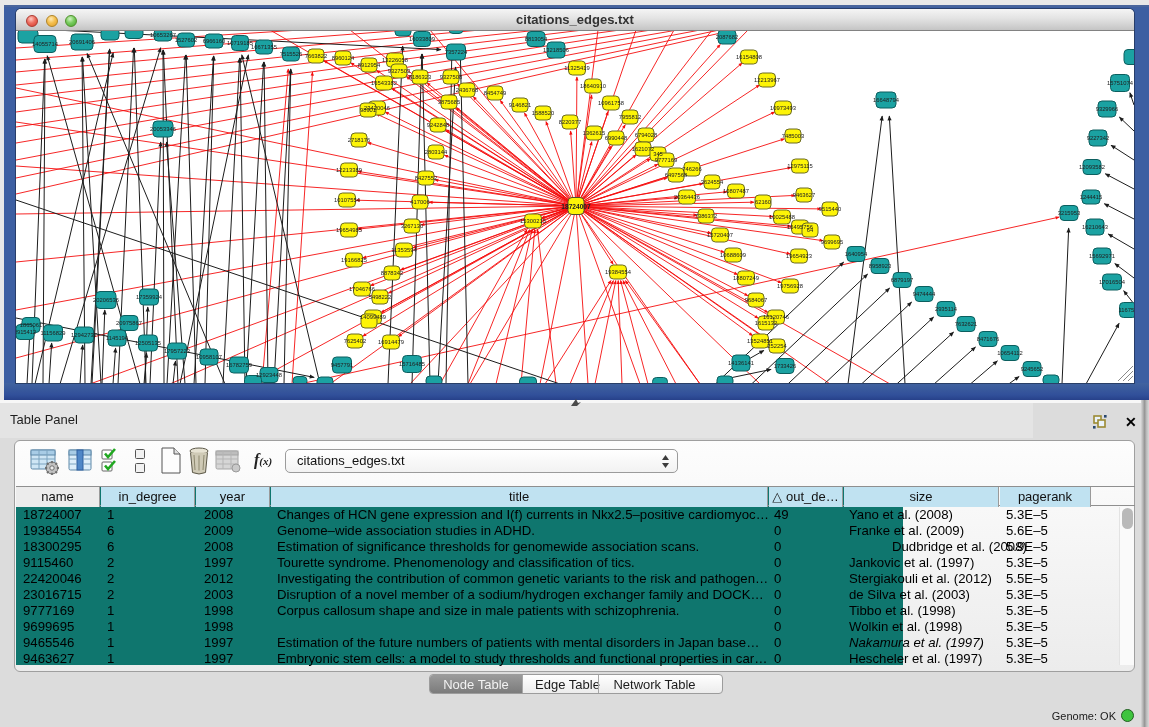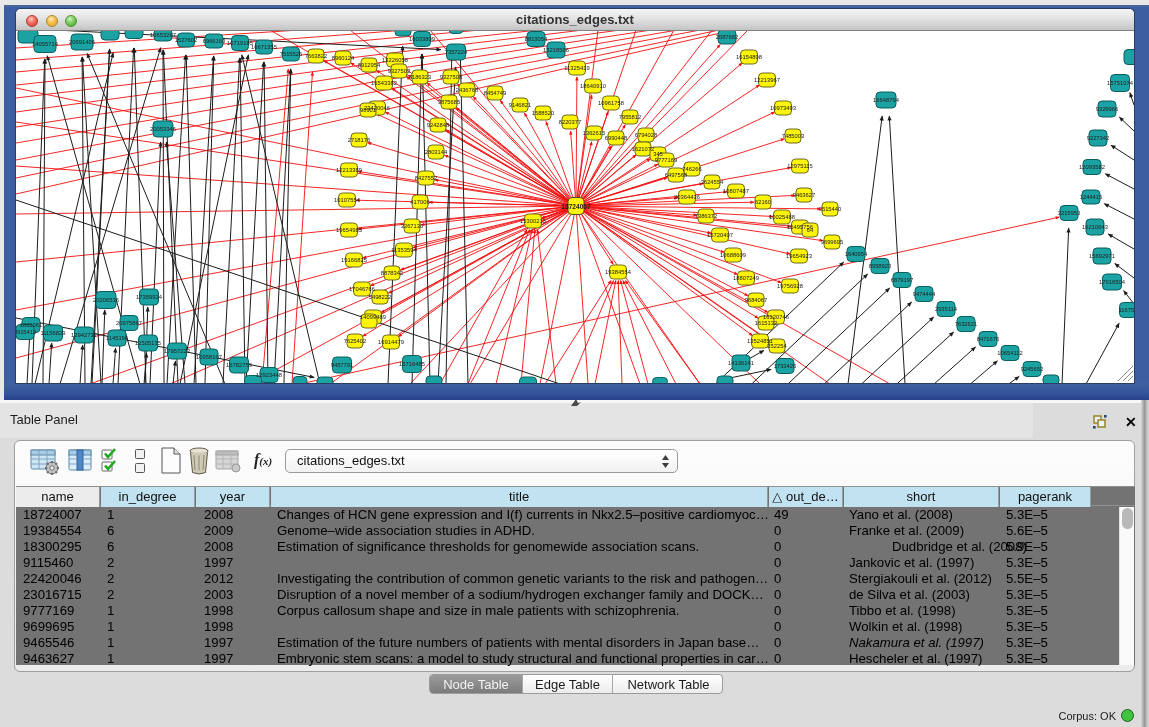--- a/index.html
+++ b/index.html
@@ -33,21 +33,21 @@
   #innerpanel { position:absolute; left:14px; top:40px; width:1121px; height:232px; }
   #ip-box { position:absolute; left:0; top:0; width:1121px; height:232px; background:linear-gradient(#fdfdfd,#ececec);
             border:1px solid #9f9f9f; border-radius:6px; }
 
   #toolbar { position:absolute; left:0; top:0; width:1121px; height:46px; }
   #dropdown { position:absolute; left:271px; top:9px; width:393px; height:24px; background:linear-gradient(#ffffff,#f2f2f2);
               border:1px solid #9b9b9b; border-radius:5px; font-size:13px; color:#111; line-height:22px; padding-left:11px; }
   #dropdown .stepper { position:absolute; right:7px; top:4px; width:9px; height:15px; color:#444; }
 
   
-  #tbl { position:absolute; left:2px; top:46px; width:1119px; height:179px; background:#737373; }
+  #tbl { position:absolute; left:2px; top:46px; width:887px; height:179px; background:#0f766e; }
   #thead { position:absolute; left:0; top:0; width:1119px; height:20px; border-top:1px solid #8f8f8f; border-bottom:1px solid #8f8f8f; }
   .hc { position:absolute; top:0; height:20px; background:#c0e2f1; border-right:1px solid #9a9a9a;
         font-size:13px; color:#111; text-align:center; line-height:20px; }
   #rows { position:absolute; left:0; top:21px; width:1119px; height:158px; font-size:13.2px; color:#000; }
   .row { position:absolute; left:0; width:1119px; height:16px; line-height:16px; white-space:nowrap; }
   .c { position:absolute; top:0; height:16px; overflow:hidden; }
   #vscroll { position:absolute; left:1103px; top:21px; width:15px; height:158px; background:#fafafa; border-left:1px solid #e3e3e3;}
   #vscroll .thumb { position:absolute; left:2px; top:1px; width:11px; height:21px; background:#b9b9b9; border-radius:6px; }
 
   
@@ -628,21 +628,21 @@
           <path d="M4.5 14 L8 9 L1 9 z" fill="#3c3c3c"></path>
         </svg>
       </div>
       <div id="tbl">
         <div id="thead">
           <div class="hc" style="left:0px;width:84px;background:#ececec;">name</div>
           <div class="hc" style="left:85px;width:94px;">in_degree</div>
           <div class="hc" style="left:180px;width:74px;">year</div>
           <div class="hc" style="left:255px;width:497px;">title</div>
           <div class="hc" style="left:753px;width:74px;">△ out_de…</div>
-          <div class="hc" style="left:828px;width:155px;">short</div>
+          <div class="hc" style="left:828px;width:155px;">size</div>
           <div class="hc" style="left:984px;width:91px;">pagerank</div>
         </div>
         <div id="rows">
           <div class="row" style="top:0px;">
             <span class="c" style="left:7px;width:80px;">18724007</span>
             <span class="c" style="left:91px;width:60px;">1</span>
             <span class="c" style="left:188px;width:60px;">2008</span>
             <span class="c" style="left:261px;width:494px;">Changes of HCN gene expression and I(f) currents in Nkx2.5–positive cardiomyoc…</span>
             <span class="c" style="left:758px;width:60px;">49</span>
             <span class="c" style="left:833px;width:160px;">Yano et al. (2008)</span>
@@ -663,20 +663,21 @@
             <span class="c" style="left:188px;width:60px;">2008</span>
             <span class="c" style="left:261px;width:494px;">Estimation of significance thresholds for genomewide association scans.</span>
             <span class="c" style="left:758px;width:60px;">0</span>
             <span class="c" style="left:833px;width:160px;margin-left:43px;">Dudbridge et al. (2008)</span>
             <span class="c" style="left:990px;width:85px;">5.9E–5</span>
           </div>
           <div class="row" style="top:48px;">
             <span class="c" style="left:7px;width:80px;">9115460</span>
             <span class="c" style="left:91px;width:60px;">2</span>
             <span class="c" style="left:188px;width:60px;">1997</span>
+            <span class="c" style="left:261px;width:494px;">Tourette syndrome. Phenomenology and classification of tics.</span>
             <span class="c" style="left:758px;width:60px;">0</span>
             <span class="c" style="left:833px;width:160px;">Jankovic et al. (1997)</span>
             <span class="c" style="left:990px;width:85px;">5.3E–5</span>
           </div>
           <div class="row" style="top:64px;">
             <span class="c" style="left:7px;width:80px;">22420046</span>
             <span class="c" style="left:91px;width:60px;">2</span>
             <span class="c" style="left:188px;width:60px;">2012</span>
             <span class="c" style="left:261px;width:494px;">Investigating the contribution of common genetic variants to the risk and pathogen…</span>
             <span class="c" style="left:758px;width:60px;">0</span>
@@ -715,35 +716,35 @@
             <span class="c" style="left:188px;width:60px;">1997</span>
             <span class="c" style="left:261px;width:494px;">Estimation of the future numbers of patients with mental disorders in Japan base…</span>
             <span class="c" style="left:758px;width:60px;">0</span>
             <span class="c" style="left:833px;width:160px;font-style:italic;">Nakamura et al. (1997)</span>
             <span class="c" style="left:990px;width:85px;">5.3E–5</span>
           </div>
           <div class="row" style="top:144px;">
             <span class="c" style="left:7px;width:80px;">9463627</span>
             <span class="c" style="left:91px;width:60px;">1</span>
             <span class="c" style="left:188px;width:60px;">1997</span>
-            <span class="c" style="left:261px;width:494px;">Embryonic stem scans: a model to study structural and functional properties in car…</span>
+            <span class="c" style="left:261px;width:494px;">Embryonic stem cells: a model to study thresholds and functional properties in car…</span>
             <span class="c" style="left:758px;width:60px;">0</span>
             <span class="c" style="left:833px;width:160px;">Hescheler et al. (1997)</span>
             <span class="c" style="left:990px;width:85px;">5.3E–5</span>
           </div>
         </div>
         <div id="vscroll">
           <div class="thumb"></div>
         </div>
       </div>
     </div>
     <div id="tabs">
       <div class="seg sel" style="left:0;width:92px;">Node Table</div>
       <div class="seg" style="left:92px;width:90px;border-left:1px solid #a8a8a8;">Edge Table</div>
-      <div class="seg" style="left:182px;width:112px;border-left:1px solid #a8a8a8;">Network Table</div>
+      <div class="seg" style="left:168px;width:112px;border-left:1px solid #a8a8a8;">Network Table</div>
     </div>
-    <div id="memory">Corpus: OK</div>
+    <div id="memory">Genome: OK</div>
     <div id="memled"></div>
   </div>
   <div id="rightstrip"></div>
   <svg id="splitgrip" viewBox="0 0 12 9">
     <path d="M1 8 L6 1 L8 5 L11 4 L7 8 z" fill="#4a4a4a"></path>
   </svg>
 
 </body></html>

